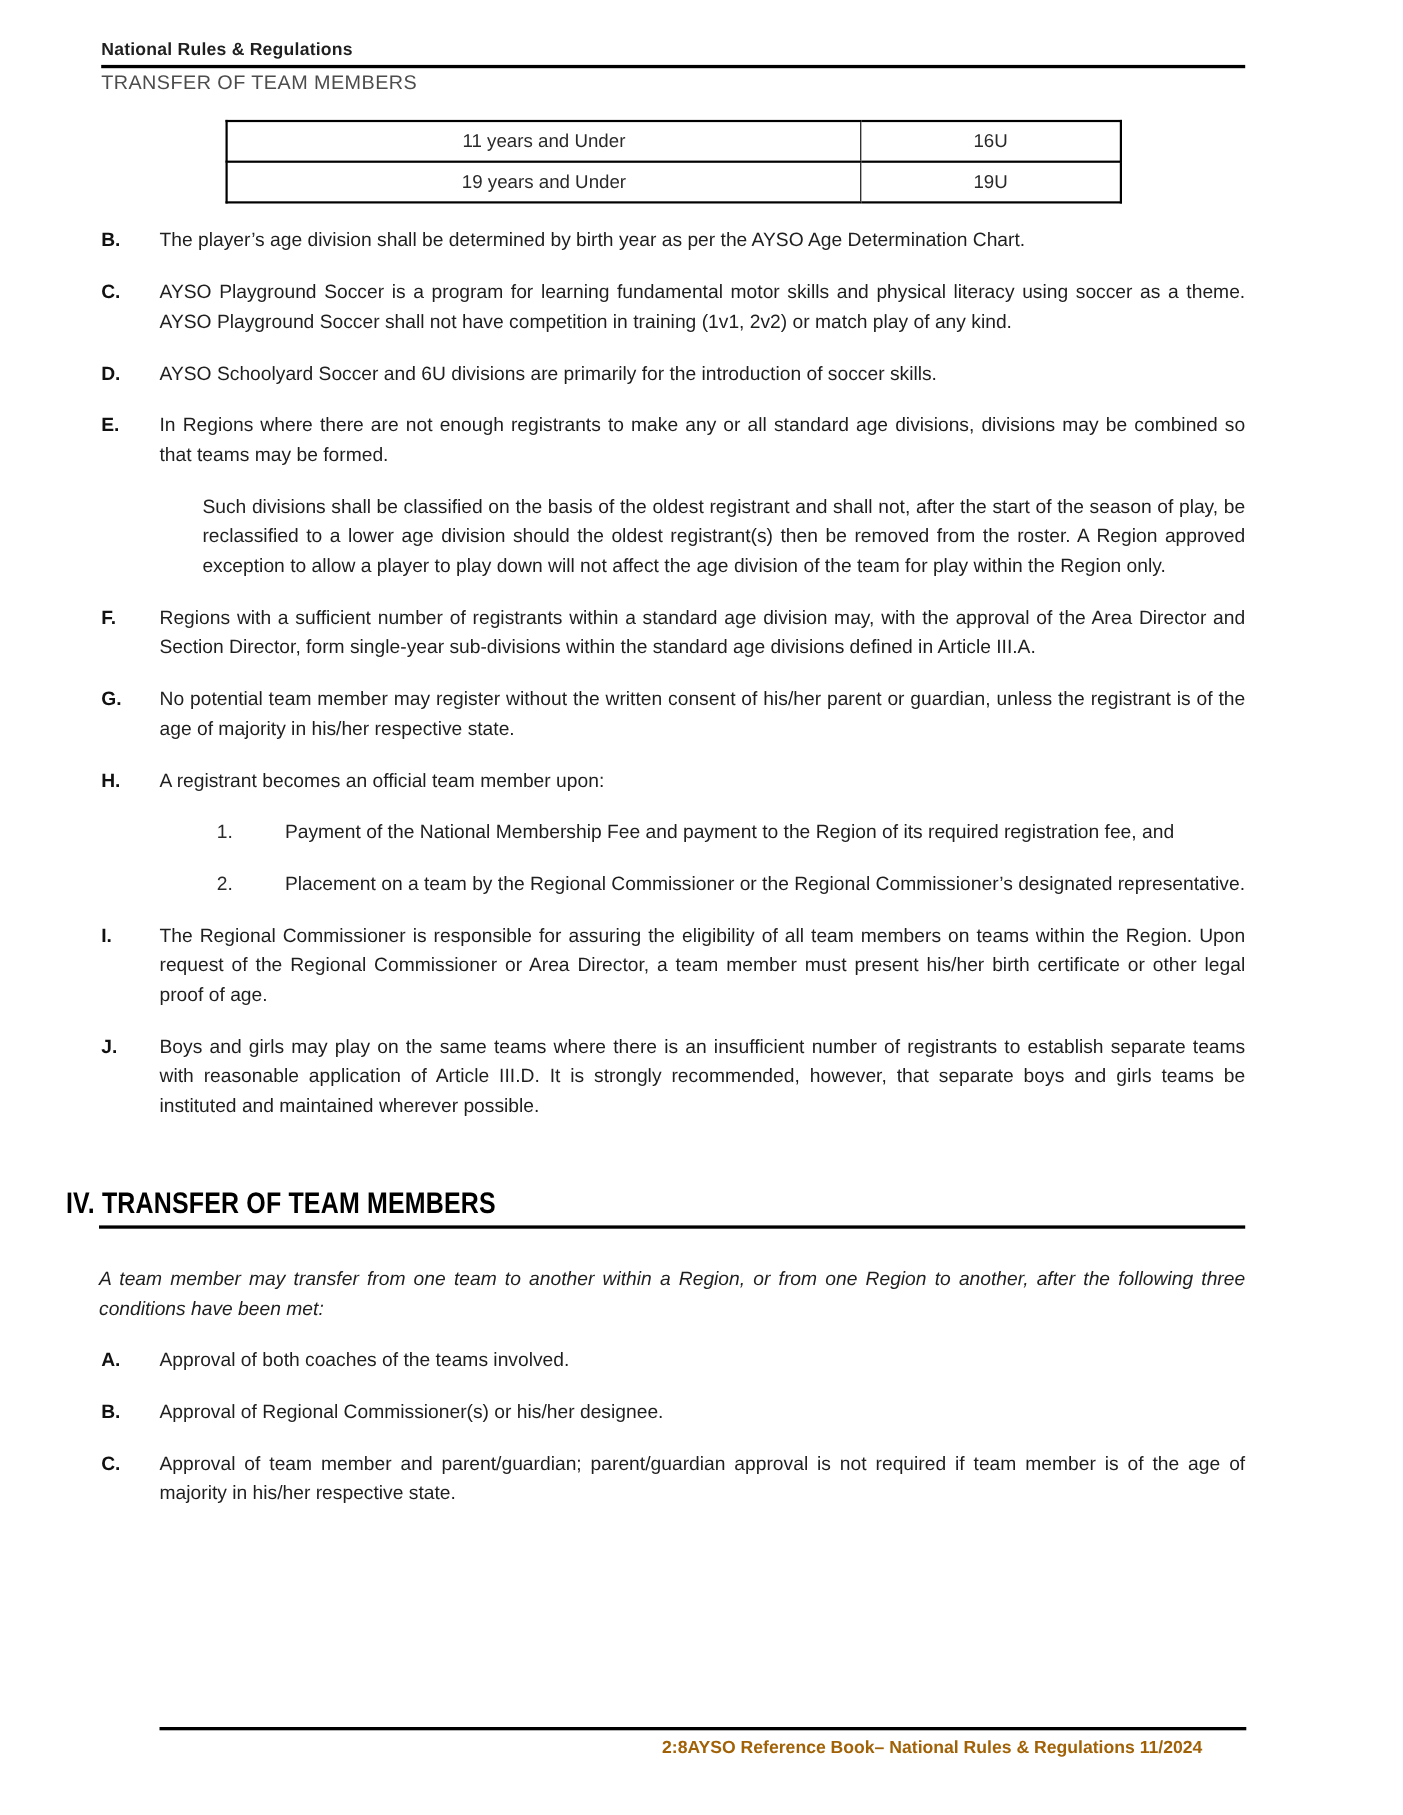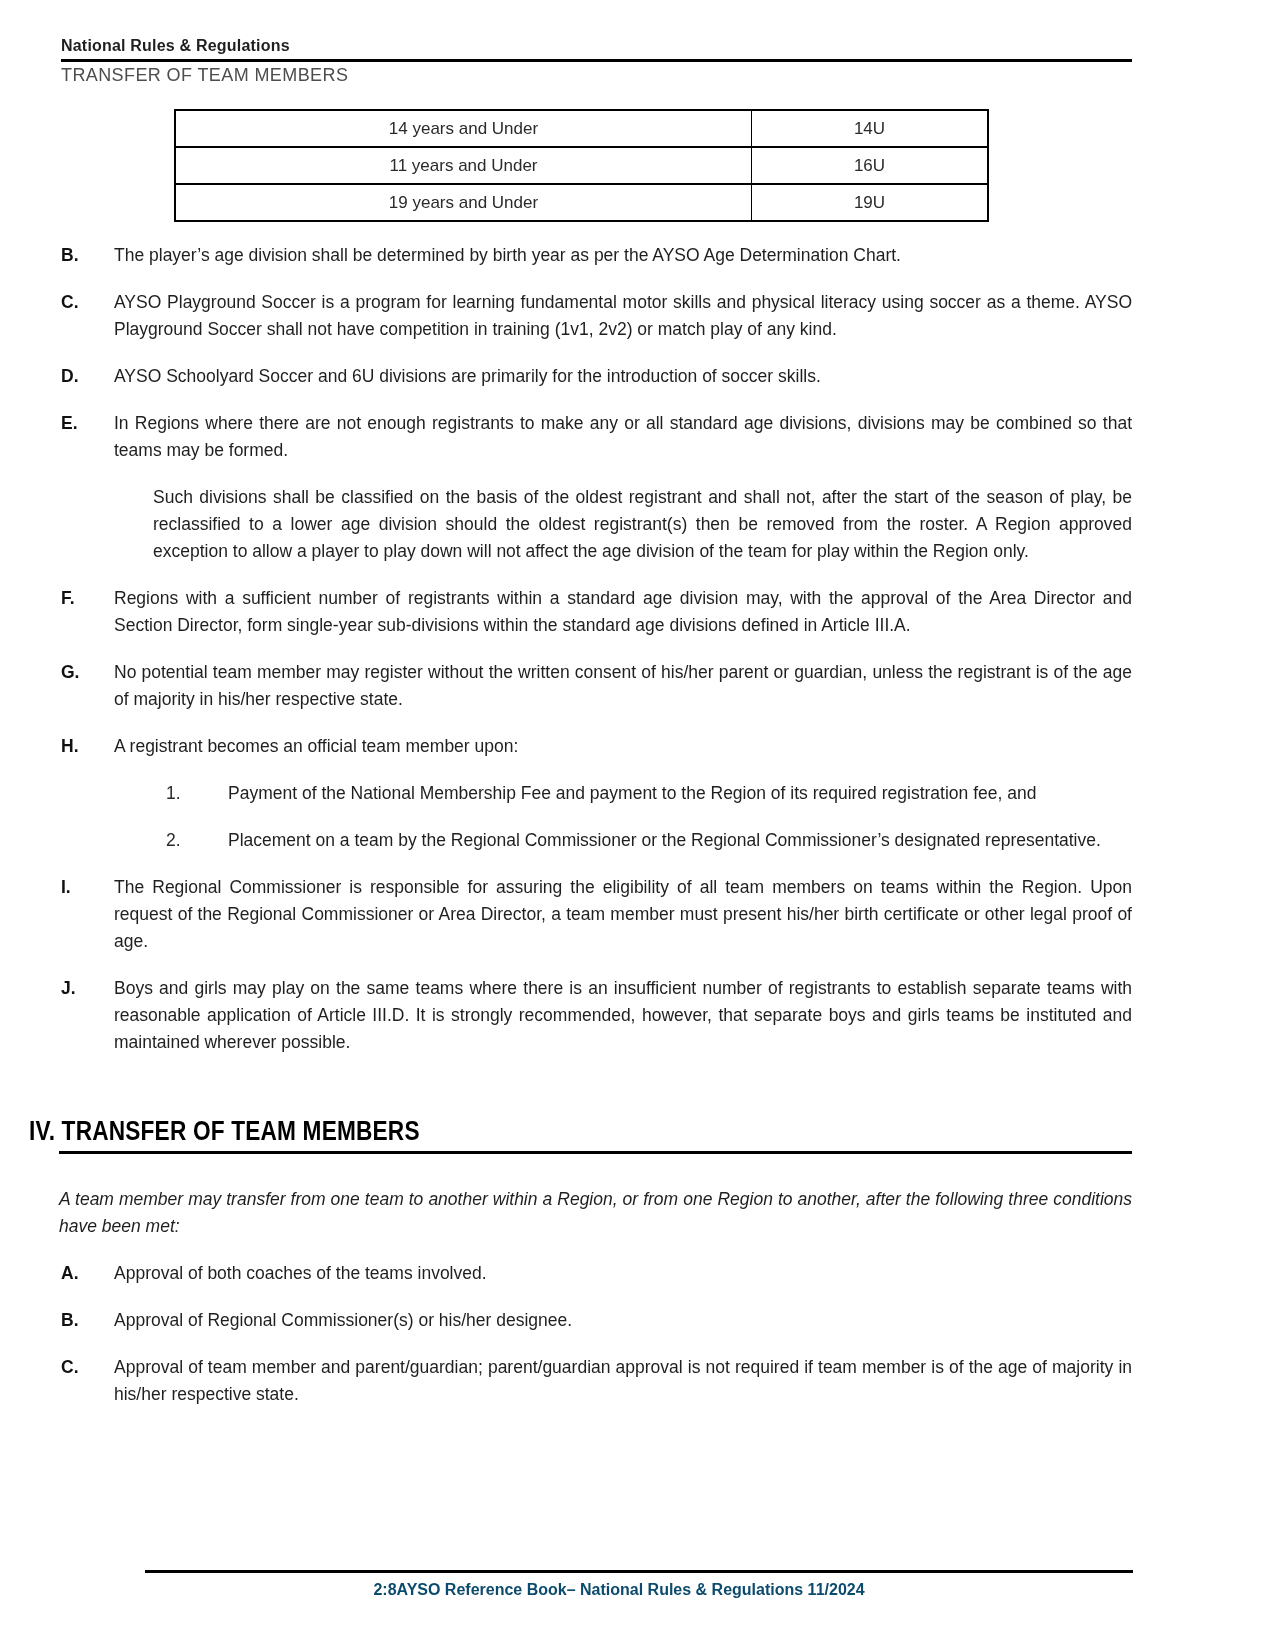--- a/index.html
+++ b/index.html
@@ -6,21 +6,21 @@
   .page {
     position:relative;
     width:1275px; height:1650px;
     background:#ffffff;
     font-family:"Liberation Sans", sans-serif;
     font-size:17.5px;
     line-height:27px;
     color:#1f1f1f;
     overflow:hidden;
   }
-  .content { padding:36px 143px 0 61px; }
+  .content { padding:36px 143px 0 92px; }
 
   
   .doc-title { font-weight:bold; font-size:16px; line-height:19px; letter-spacing:0.2px; }
   .header-rule { height:2.5px; background:#000; margin-top:4px; }
   .doc-subtitle { color:#4d4d4d; font-size:18px; line-height:19px; letter-spacing:0.4px; margin-top:4px; }
 
   
   .age-table { border-collapse:collapse; margin:24px 0 0 113px; table-layout:fixed; }
   .age-table td {
     border-top:2.5px solid #000; border-bottom:2.5px solid #000;
@@ -50,41 +50,37 @@
     color:#000; white-space:nowrap;
     transform:scaleX(0.84); transform-origin:0 50%;
     letter-spacing:0.2px;
   }
   .section-rule { height:3px; background:#000; margin:1px 0 0 -2px; }
   .intro { margin:32px 0 0 -2px; text-align:justify;font-style:italic; }
 
   
   .footer { position:absolute; left:145px; right:142px; top:1570px; }
   .footer-rule { height:2.5px; background:#000; }
-  .footer-row { display:flex; justify-content:center; font-weight:bold; font-size:16px; line-height:20px; margin-top:7px; color:#0c4a6e; }
+  .footer-row { display:flex; justify-content:flex-end; font-weight:bold; font-size:16px; line-height:20px; margin-top:7px; color:#a16207; }
   .footer-right { padding-right:40px; }
 </style>
 </head>
 <body>
 
 <div class="page">
   <div class="content">
 
     <div>
       <div class="doc-title">National Rules &amp; Regulations</div>
       <div class="header-rule"></div>
       <div class="doc-subtitle">TRANSFER OF TEAM MEMBERS</div>
     </div>
 
     <table class="age-table">
       <tbody>
-        <tr>
-          <td class="col-label">14 years and Under</td>
-          <td class="col-code">14U</td>
-        </tr>
         <tr>
           <td class="col-label">11 years and Under</td>
           <td class="col-code">16U</td>
         </tr>
         <tr>
           <td class="col-label">19 years and Under</td>
           <td class="col-code">19U</td>
         </tr>
       </tbody>
     </table>

